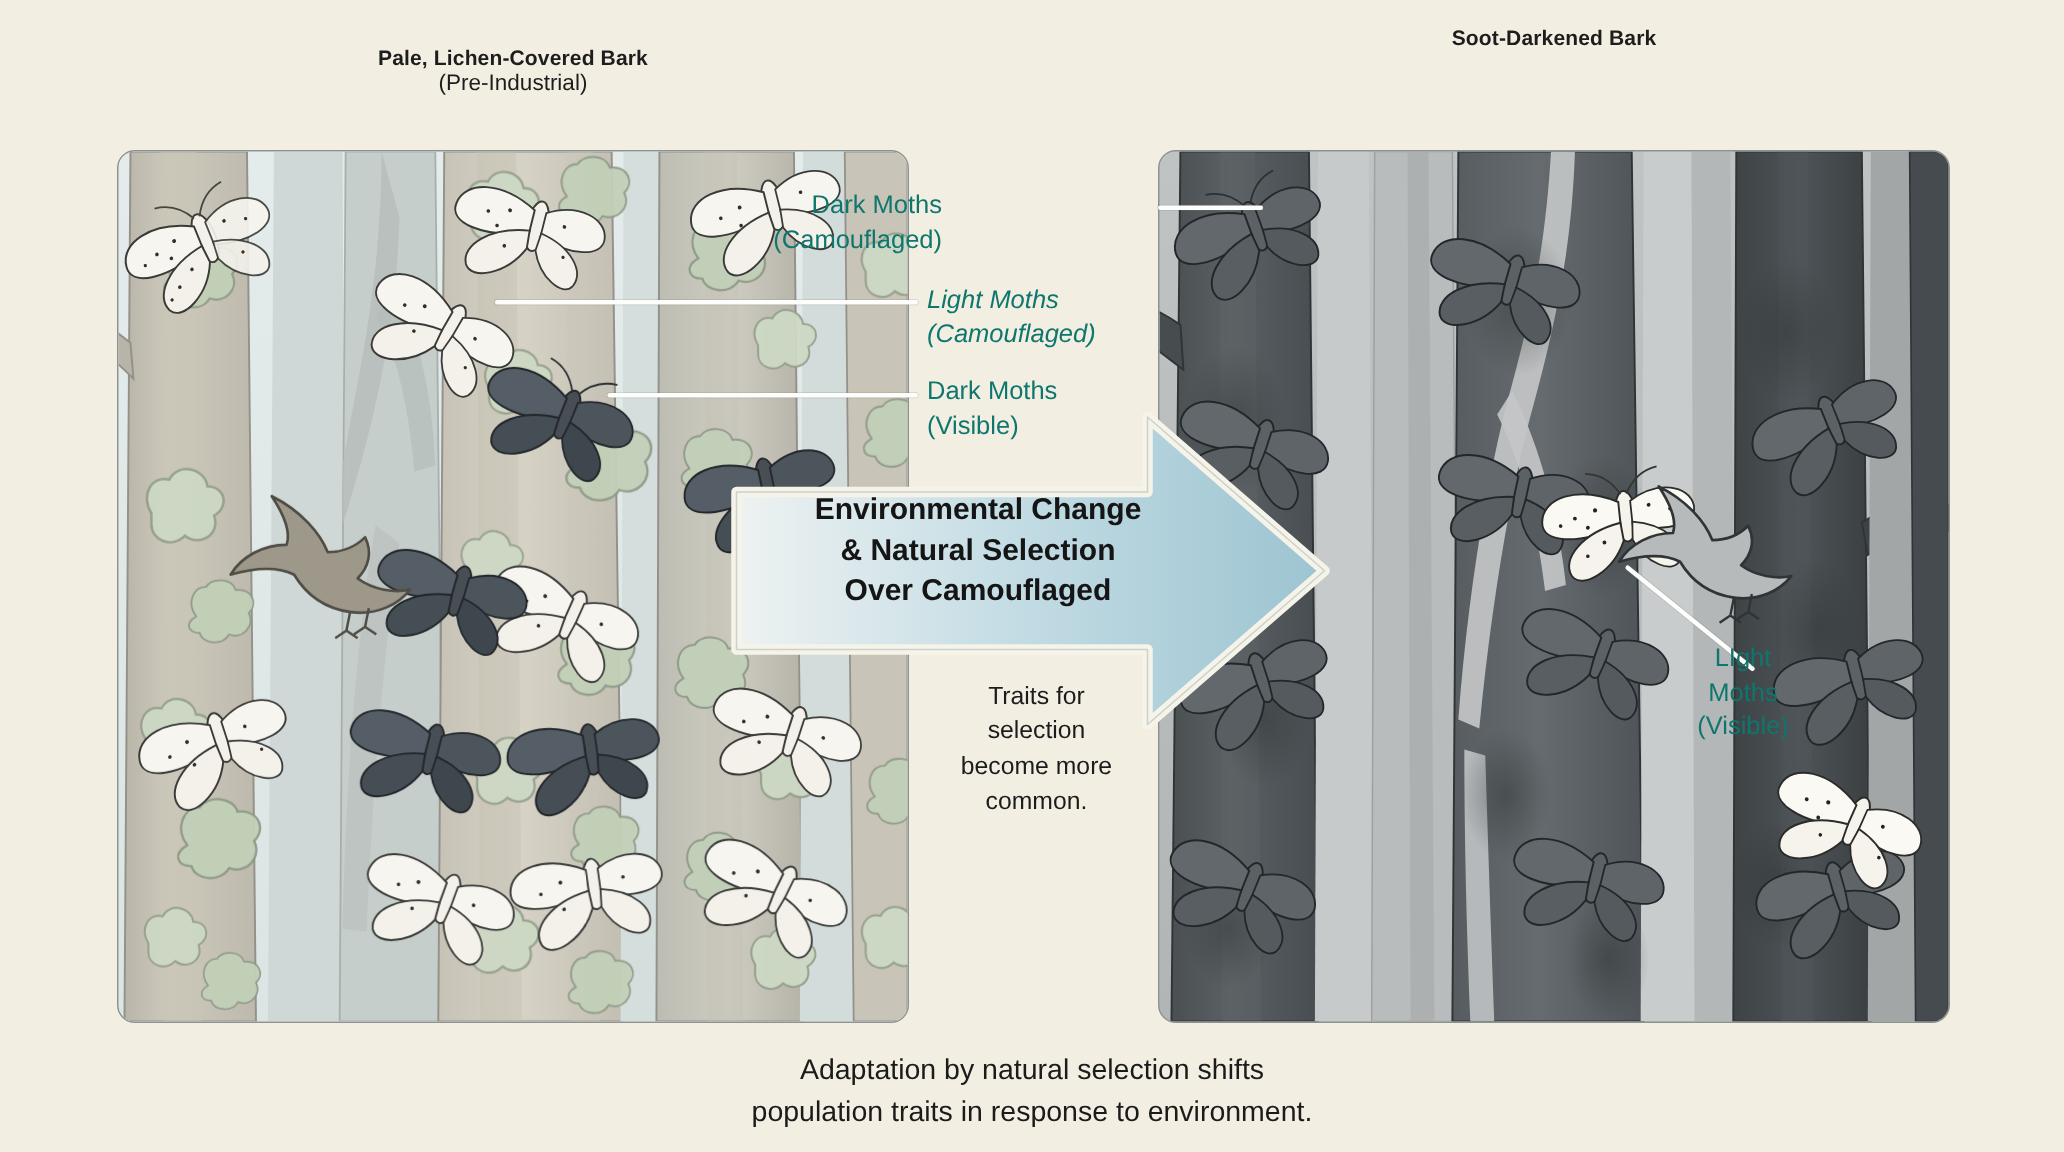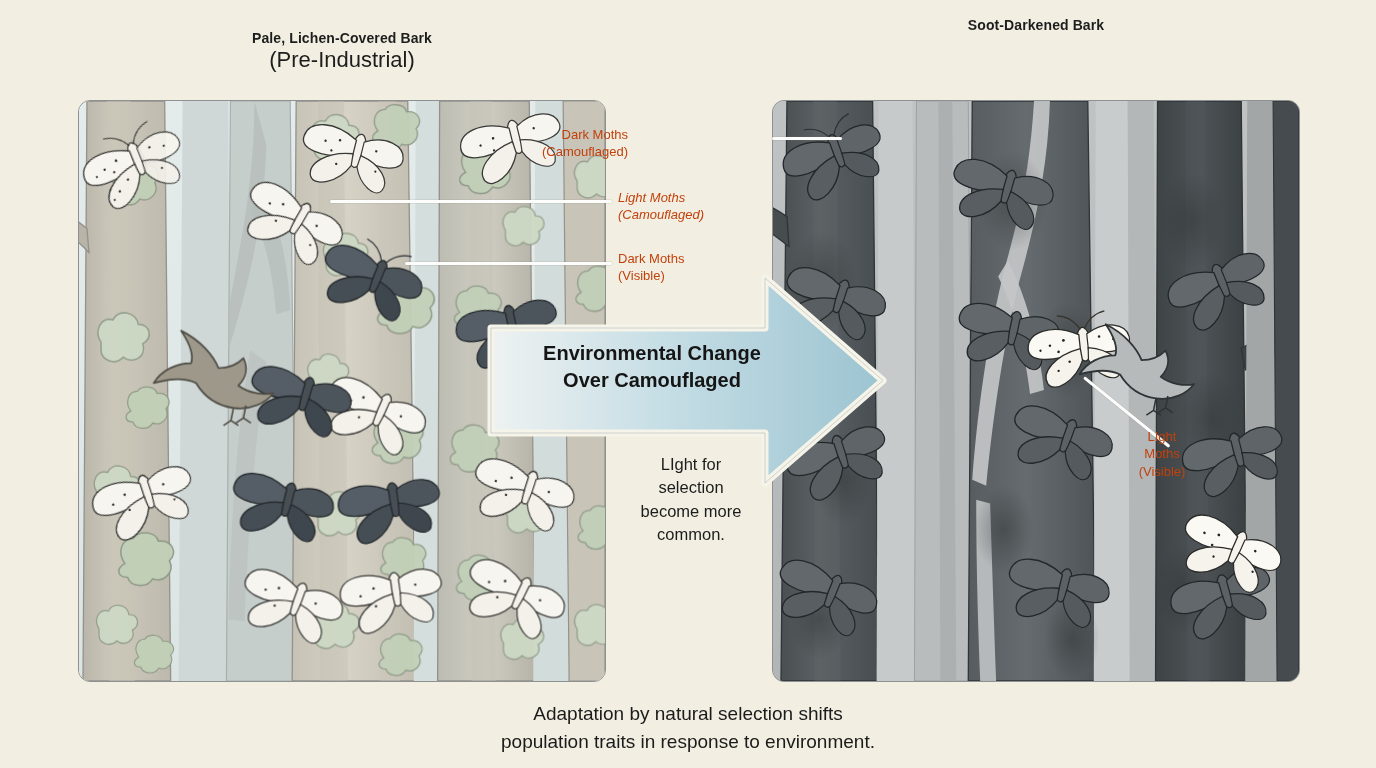--- a/index.html
+++ b/index.html
@@ -24,21 +24,21 @@
     line-height: 1.22;
   }
   .panel-title .t1 {
     display: block;
     font-size: 14px;
     font-weight: bold;
     letter-spacing: .1px;
   }
   .panel-title .t2 {
     display: block;
-    font-size: 22px;
+    font-size: 15px;
     font-weight: normal;
   }
   #title-left  { left: 78px;  top: 30px; width: 528px; }
   #title-right { left: 772px; top: 17px; width: 528px; }
 
   
   .scene {
     position: absolute;
     top: 100px;
     width: 528px;
@@ -47,23 +47,23 @@
     border: 1.6px solid #8e9191;
     overflow: hidden;
   }
   #scene-left  { left: 78px;  background: #dfe7e6; }
   #scene-right { left: 772px; background: #b9bcbd; }
   .scene svg { display: block; width: 100%; height: 100%; }
 
   
   .callout {
     position: absolute;
-    font-size: 13px;
+    font-size: 17px;
     line-height: 1.33;
-    color: #c2410c;
+    color: #0f766e;
     white-space: nowrap;
   }
   .callout .ln { display: block; }
   #cal-dark-camo   { left: 628px; top: 126px; text-align: right; }
   #cal-light-camo  { left: 618px; top: 189px; text-align: left; font-style: italic; }
   #cal-dark-vis    { left: 618px; top: 250px; text-align: left; }
   #cal-light-vis   { left: 1112px; top: 428px; text-align: center; width: 100px; }
 
   
   .leader {
@@ -76,21 +76,21 @@
 
   
   #arrow-wrap {
     position: absolute;
     left: 487px; top: 272px;
     width: 400px; height: 217px;
   }
   #arrow-wrap svg { display: block; width: 100%; height: 100%; }
   #arrow-text {
     position: absolute;
-    left: 487px; top: 340px;
+    left: 487px; top: 327px;
     width: 330px;
     text-align: center;
     font-size: 20px;
     font-weight: bold;
     line-height: 1.35;
     color: #151515;
     pointer-events: none;
   }
   #arrow-text .ln { display: block; }
 
@@ -681,25 +681,26 @@
           <stop offset="1" stop-color="#9cc4d1"></stop>
         </linearGradient>
       </defs>
       <path d="M4,56 L278,56 L278,6 L396,108.5 L278,211 L278,161 L4,161 Z" fill="url(#arrGrad)" stroke="#f6f4e9" stroke-width="7" stroke-linejoin="round"></path>
       <path d="M4,56 L278,56 L278,6 L396,108.5 L278,211 L278,161 L4,161 Z" fill="none" stroke="#a8b5b8" stroke-width="1" stroke-linejoin="round" opacity=".55"></path>
     </svg>
   </div>
 
   <div id="arrow-text">
     <span class="ln">Environmental Change</span>
+    <span class="ln">&amp; Natural Selection</span>
     <span class="ln">Over Camouflaged</span>
   </div>
 
   <div id="sub-note">
-    <span class="ln">LIght for</span>
+    <span class="ln">Traits for</span>
     <span class="ln">selection</span>
     <span class="ln">become more</span>
     <span class="ln">common.</span>
   </div>
 
   <div id="caption">
     <span class="ln">Adaptation by natural selection shifts</span>
     <span class="ln">population traits in response to environment.</span>
   </div>
 

